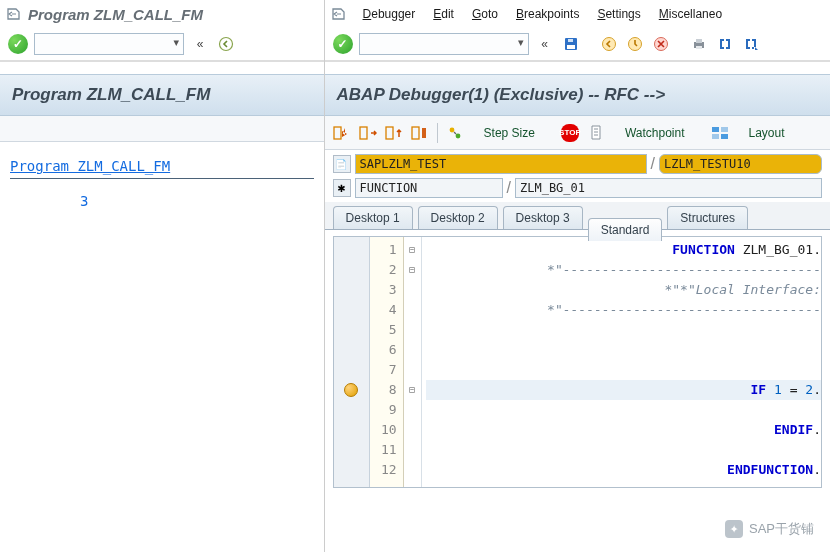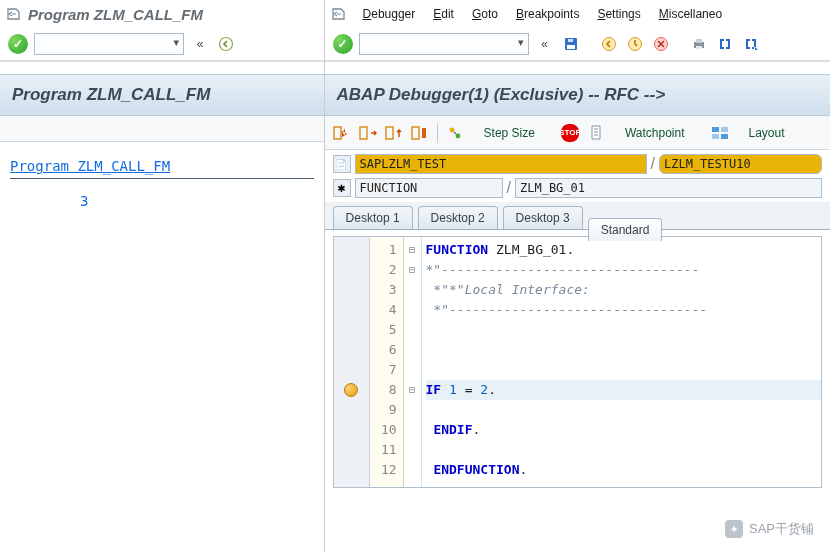--- a/index.html
+++ b/index.html
@@ -232,21 +232,21 @@
   }
   .code {
     flex: 1;
     font-family: Consolas, monospace;
     font-size: 13px;
     line-height: 20px;
     padding: 3px 0 0 4px;
     white-space: pre;
     position: relative;
   }
-  .code .line { height: 20px; }
+  .code .line { height: 20px; text-align: right; }
   .hl-line {
     background: #e9f1f8;
   }
   .kw { color: #0000d0; font-weight: bold; }
   .plain { color: #222; }
   .num { color: #0060c0; }
   .cmt { color: #7a8a9a; font-style: italic; }
 
   
   .left-body { padding: 16px 10px; }
@@ -477,20 +477,21 @@
         <span class="slash">/</span>
         <input class="txtfield ro" style="flex: 1 1 0%;" value="ZLM_BG_01">
       </div>
     </div>
 
     <div class="tabs">
       <div class="tab">Desktop 1</div>
       <div class="tab">Desktop 2</div>
       <div class="tab">Desktop 3</div>
       <div class="tab active">Standard</div>
+      <div class="tab">Structures</div>
     </div>
 
     <div class="code-wrap">
       <div class="bp-gutter" id="bp-gutter">
           <div class="bp-mark" style="top: 146px;"></div>
         </div>
       <div class="ln-gutter" id="ln-gutter">
           <div>1</div>
           <div>2</div>
           <div>3</div>

